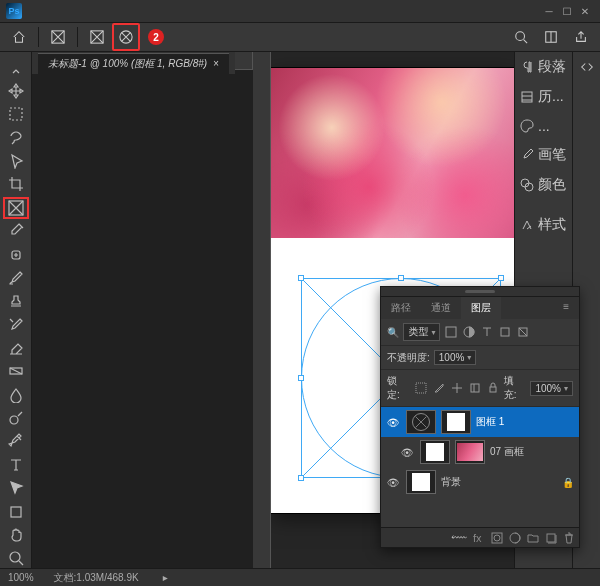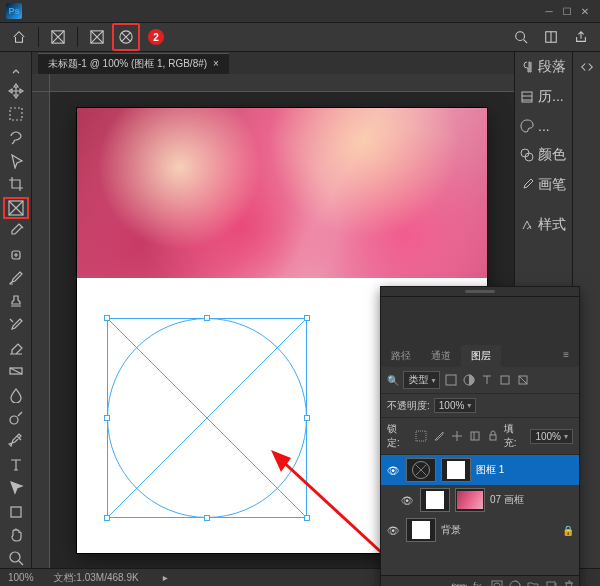--- a/index.html
+++ b/index.html
@@ -13,21 +13,21 @@
   .icon-btn { width: 22px; height: 22px; display:flex; align-items:center; justify-content:center; color:#bbb; cursor:pointer; border-radius:2px; }
   .icon-btn svg { width: 14px; height: 14px; stroke: #ccc; fill: none; stroke-width:1.2; }
   .divider-v { width:1px; height:20px; background:#1a1a1a; margin:0 4px; }
   .red-box { border: 2px solid #e33; border-radius:2px; padding:1px; display:flex; align-items:center; }
   .anno-badge { width:16px; height:16px; border-radius:50%; background:#d22; color:#fff; display:flex; align-items:center; justify-content:center; font-size:10px; font-weight:bold; margin-left:4px; }
   .main { display:flex; height: calc(100% - 22px - 30px - 18px); }
   .toolbar-left { width:32px; background:#383838; display:flex; flex-direction:column; align-items:center; padding-top:6px; gap:4px; border-right:1px solid #1a1a1a; position:relative; }
   .tool { width:24px; height:22px; display:flex; align-items:center; justify-content:center; cursor:pointer; position:relative; }
   .tool svg { width:16px; height:16px; fill:none; stroke:#bbb; stroke-width:1.2; }
   .tool.highlighted { outline:2px solid #e33; outline-offset:-1px; }
-  .canvas-area { flex:1; background:#202020; display:flex; flex-direction:column; position:relative; overflow:hidden; }
+  .canvas-area { flex:1; background:#202020; display:flex; flex-direction:row; position:relative; overflow:hidden;font-style:italic; }
   .tabbar { height:22px; background:#323232; display:flex; align-items:center; padding:0 6px; font-size:10px; }
   .doc-tab { background:#202020; padding:3px 10px; border-top:1px solid #555; display:flex; align-items:center; gap:6px; }
   .rulers-corner { width:18px; height:18px; background:#383838; border-right:1px solid #555; border-bottom:1px solid #555; }
   .ruler-h { height:18px; background:#383838; border-bottom:1px solid #555; position:relative; }
   .ruler-v { width:18px; background:#383838; border-right:1px solid #555; position:relative; }
   .workspace-row { display:flex; flex:1; overflow:hidden; }
   .canvas-scroll { flex:1; background:#262626; position:relative; overflow:hidden; display:flex; align-items:flex-start; justify-content:center; }
   .ruler-area { display:flex; }
   .canvas-page { background:#fff; width:410px; margin-top:16px; box-shadow:0 0 0 1px #000, 0 6px 20px rgba(0,0,0,.5); position:relative; }
   .photo { width:100%; height:170px; background:
@@ -47,21 +47,21 @@
   .statusbar { height:18px; background:#323232; font-size:10px; display:flex; align-items:center; padding:0 8px; color:#aaa; gap:20px; border-top:1px solid #1a1a1a; }
   .right-mini { width:28px; background:#383838; display:flex; flex-direction:column; padding-top:4px; align-items:center; gap:10px; border-left:1px solid #1a1a1a; }
   .right-panels { width:58px; background:#383838; border-left:1px solid #1a1a1a; display:flex; flex-direction:column; }
   .panel-item { display:flex; align-items:center; gap:4px; padding:6px 5px; cursor:pointer; }
   .panel-item svg { width:14px; height:14px; fill:none; stroke:#bbb; }
   .panel-item span { font-size:14px; color:#ccc; }
   .float-bottom { position:absolute; right:20px; top:286px; width:200px; background:#383838; border:1px solid #1a1a1a; box-shadow:0 4px 12px rgba(0,0,0,.5); z-index:10; }
   .fb-title { height:10px; background:#323232; border-bottom:1px solid #1a1a1a; display:flex; justify-content:center; }
   .fb-title::before { content:''; width:30px; height:3px; background:#555; margin-top:3px; border-radius:2px; }
   .fb-tabs { display:flex; background:#323232; font-size:10px; }
-  .fb-tab { padding:4px 10px; color:#999; cursor:pointer;margin-top:48px; }
+  .fb-tab { padding:4px 10px; color:#999; cursor:pointer; }
   .fb-tab.active { background:#383838; color:#fff; }
   .fb-tabs .spacer { flex:1; }
   .fb-row { display:flex; align-items:center; padding:4px 6px; gap:4px; font-size:10px; border-bottom:1px solid #2a2a2a; }
   .fb-row .mini-ic { width:14px; height:14px; display:flex; align-items:center; justify-content:center; }
   .fb-row .mini-ic svg { width:12px; height:12px; stroke:#999; fill:none; }
   .dropdown { background:#2a2a2a; border:1px solid #555; padding:1px 4px; display:flex; align-items:center; gap:3px; cursor:pointer; }
   .dropdown::after { content:'▾'; font-size:8px; color:#999; }
   .layer-row { display:flex; align-items:center; padding:3px 4px; gap:5px; font-size:10px; cursor:pointer; }
   .layer-row.selected { background:#0d6abf; color:#fff; }
   .eye { width:16px; text-align:center; }
@@ -312,30 +312,30 @@
       <span>历...</span>
     </div>
     <div class="panel-item">
       <svg viewBox="0 0 14 14">
           <path d="M7 1c4 0 6 2 6 5 0 2-1 3-3 3a2 2 0 00-2 2 2 2 0 01-2 2c-3 0-5-3-5-6s2-6 6-6z"></path>
         </svg>
       <span>...</span>
     </div>
     <div class="panel-item">
       <svg viewBox="0 0 14 14">
+          <path d="M11 1l2 2-6 6-3 1 1-3z"></path>
+        </svg>
+      <span>画笔</span>
+    </div>
+    <div class="panel-item">
+      <svg viewBox="0 0 14 14">
           <circle cx="5" cy="5" r="4"></circle>
           <circle cx="9" cy="9" r="4"></circle>
         </svg>
       <span>颜色</span>
-    </div>
-    <div class="panel-item">
-      <svg viewBox="0 0 14 14">
-          <path d="M11 1l2 2-6 6-3 1 1-3z"></path>
-        </svg>
-      <span>画笔</span>
     </div>
     <div style="height:10px"></div>
     <div class="panel-item">
       <svg viewBox="0 0 14 14">
           <path d="M3 11l4-8 4 8M7 11l4-3"></path>
         </svg>
       <span>样式</span>
     </div>
   </div>
 

